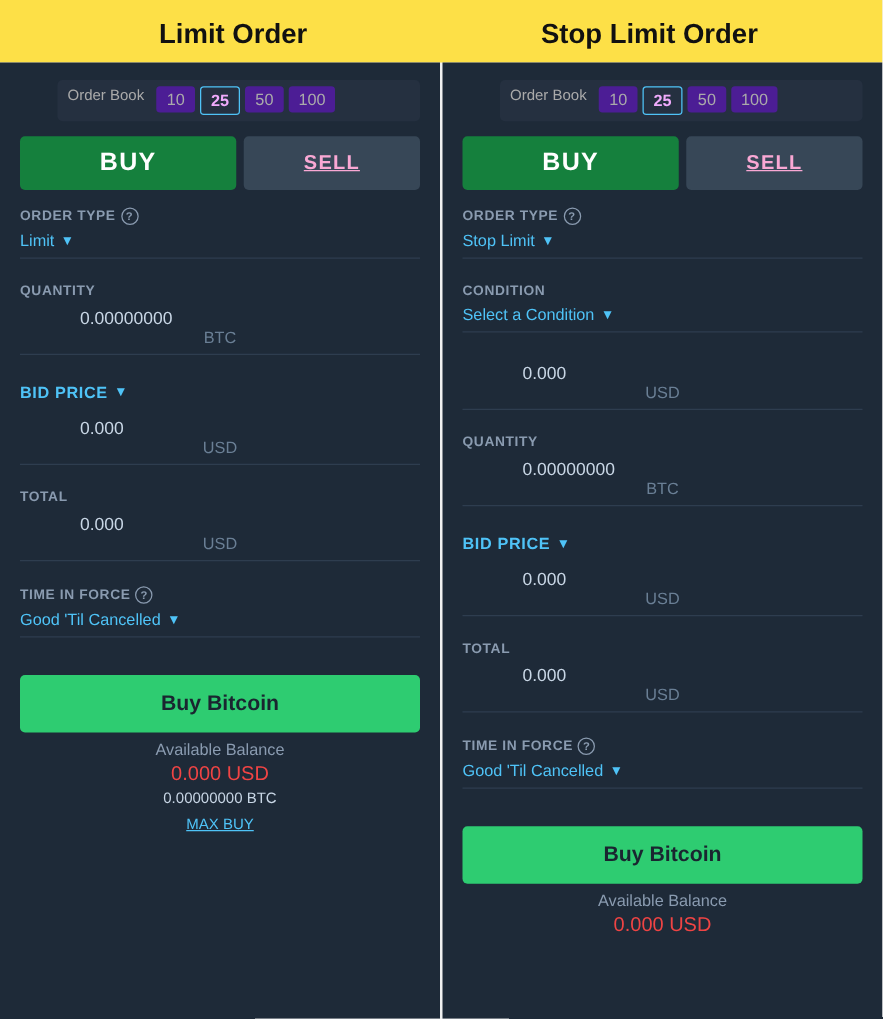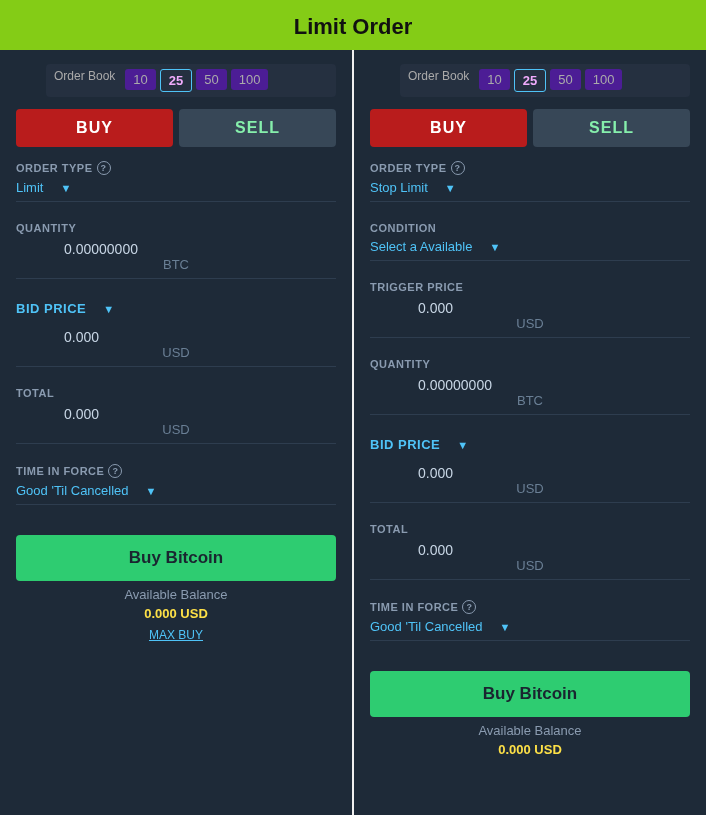--- a/index.html
+++ b/index.html
@@ -10,21 +10,21 @@
       min-height: 815px;
       display: flex;
       flex-direction: column;
       align-items: center;
     }
 
     .page-title-row {
       display: flex;
       width: 100%;
       justify-content: space-around;
-      background: #84cc16;
+      background: #fde047;
       padding: 14px 20px 10px 20px;
     }
 
     .panel-title {
       font-size: 22px;
       font-weight: bold;
       color: #111;
       text-align: center;
       flex: 1;
     }
@@ -86,42 +86,43 @@
 
     
     .buy-sell-row {
       display: flex;
       gap: 6px;
       margin-bottom: 14px;
     }
 
     .btn-buy {
       flex: 1;
-      background: #b91c1c;
+      background: #15803d;
       color: #fff;
+      border: none;
+      border-radius: 4px;
+      padding: 10px 16px;
+      font-size: 20px;
+      font-weight: bold;
+      cursor: pointer;
+      letter-spacing: 1px;
+    }
+
+    .btn-sell {
+      flex: 1;
+      background: #374757;
+      color: #f9a8d4;
       border: none;
       border-radius: 4px;
       padding: 10px 0;
       font-size: 16px;
       font-weight: bold;
       cursor: pointer;
       letter-spacing: 1px;
-    }
-
-    .btn-sell {
-      flex: 1;
-      background: #374757;
-      color: #86efac;
-      border: none;
-      border-radius: 4px;
-      padding: 10px 0;
-      font-size: 16px;
-      font-weight: bold;
-      cursor: pointer;
-      letter-spacing: 1px;
+      text-decoration: underline;
     }
 
     
     .form-section {
       margin-bottom: 10px;
     }
 
     .field-label {
       color: #8a9bb0;
       font-size: 11px;
@@ -145,21 +146,21 @@
       color: #8a9bb0;
       font-style: normal;
       font-weight: bold;
     }
 
     .dropdown-value {
       color: #4fc3f7;
       font-size: 13px;
       display: flex;
       align-items: center;
-      gap: 17px;
+      gap: 5px;
       cursor: pointer;
       padding: 2px 0 6px 0;
     }
 
     .dropdown-arrow {
       color: #4fc3f7;
       font-size: 11px;
     }
 
     .field-separator {
@@ -209,23 +210,23 @@
       text-align: center;
     }
 
     .avail-label {
       color: #8a9bb0;
       font-size: 13px;
       margin-bottom: 4px;
     }
 
     .avail-usd {
-      color: #fde047;
-      font-size: 13px;
-      font-weight: bold;
+      color: #ef4444;
+      font-size: 16px;
+      font-weight: normal;
     }
 
     .avail-btc {
       color: #c8d6e5;
       font-size: 12px;
       margin-top: 2px;
     }
 
     .max-buy {
       color: #4fc3f7;
@@ -234,20 +235,21 @@
       cursor: pointer;
       margin-top: 7px;
       display: block;
     }
   </style>
 </head>
 <body>
 
 <div class="page-title-row">
   <div class="panel-title">Limit Order</div>
+  <div class="panel-title">Stop Limit Order</div>
 </div>
 
 <div class="panels-row">
 
   <div class="panel">
 
     <div class="order-book-bar">
       <span class="ob-label">Order Book</span>
       <button class="ob-btn">10</button>
       <button class="ob-btn active">25</button>
@@ -314,20 +316,21 @@
         <span class="dropdown-arrow">▼</span>
       </div>
       <hr class="field-separator">
     </div>
 
     <button class="btn-action">Buy Bitcoin</button>
 
     <div class="available-balance">
       <div class="avail-label">Available Balance</div>
       <div class="avail-usd">0.000  USD</div>
+      <div class="avail-btc">0.00000000  BTC</div>
       <span class="max-buy">MAX BUY</span>
     </div>
 
   </div>
 
   <div class="panel">
 
     <div class="order-book-bar">
       <span class="ob-label">Order Book</span>
       <button class="ob-btn">10</button>
@@ -349,28 +352,27 @@
       <div class="dropdown-value">
         <span>Stop Limit</span>
         <span class="dropdown-arrow">▼</span>
       </div>
       <hr class="field-separator">
     </div>
 
     <div class="form-section">
       <div class="field-label">CONDITION</div>
       <div class="dropdown-value">
-        <span>Select a Available</span>
+        <span>Select a Condition</span>
         <span class="dropdown-arrow">▼</span>
       </div>
       <hr class="field-separator">
     </div>
 
     <div class="form-section">
-      <div class="field-label">TRIGGER PRICE</div>
       <div class="input-row">
         <input class="field-input" type="text" value="0.000" style="">
         <span class="field-unit">USD</span>
       </div>
       <hr class="field-separator">
     </div>
 
     <div class="form-section">
       <div class="field-label">QUANTITY</div>
       <div class="input-row">

